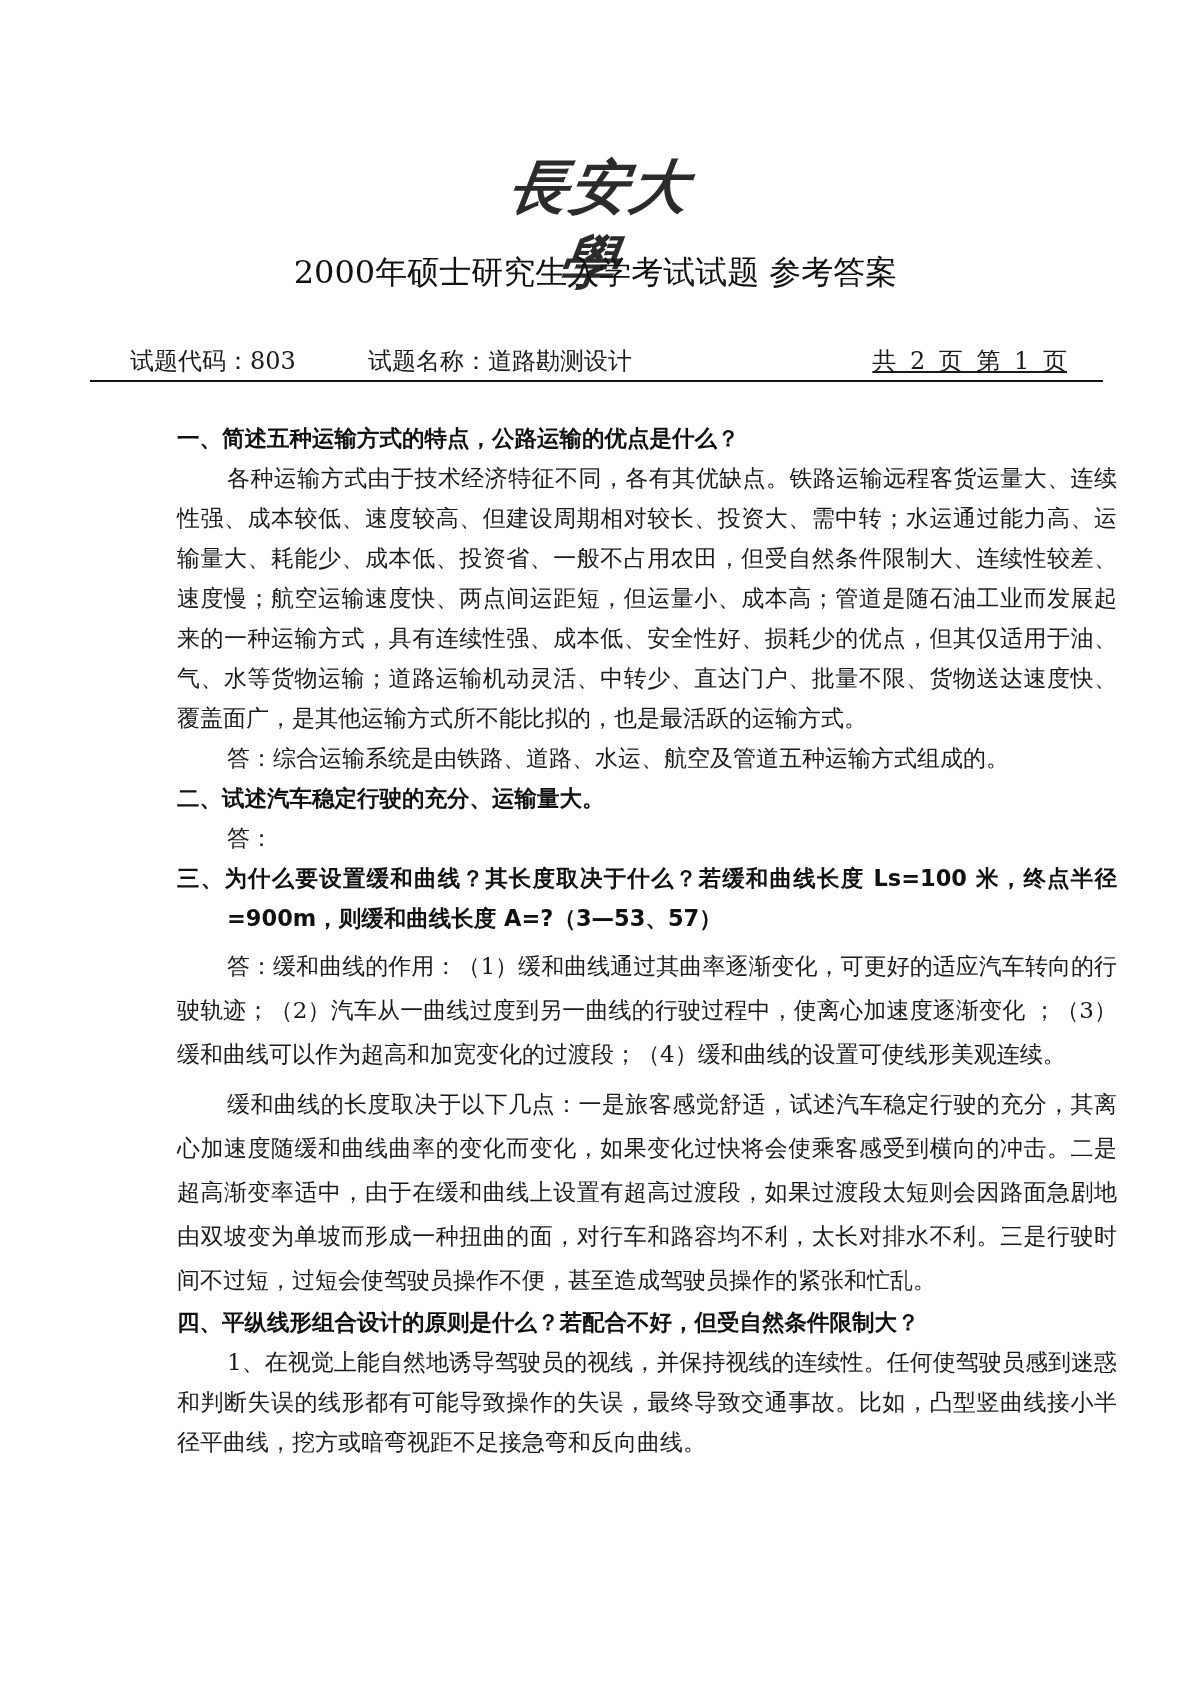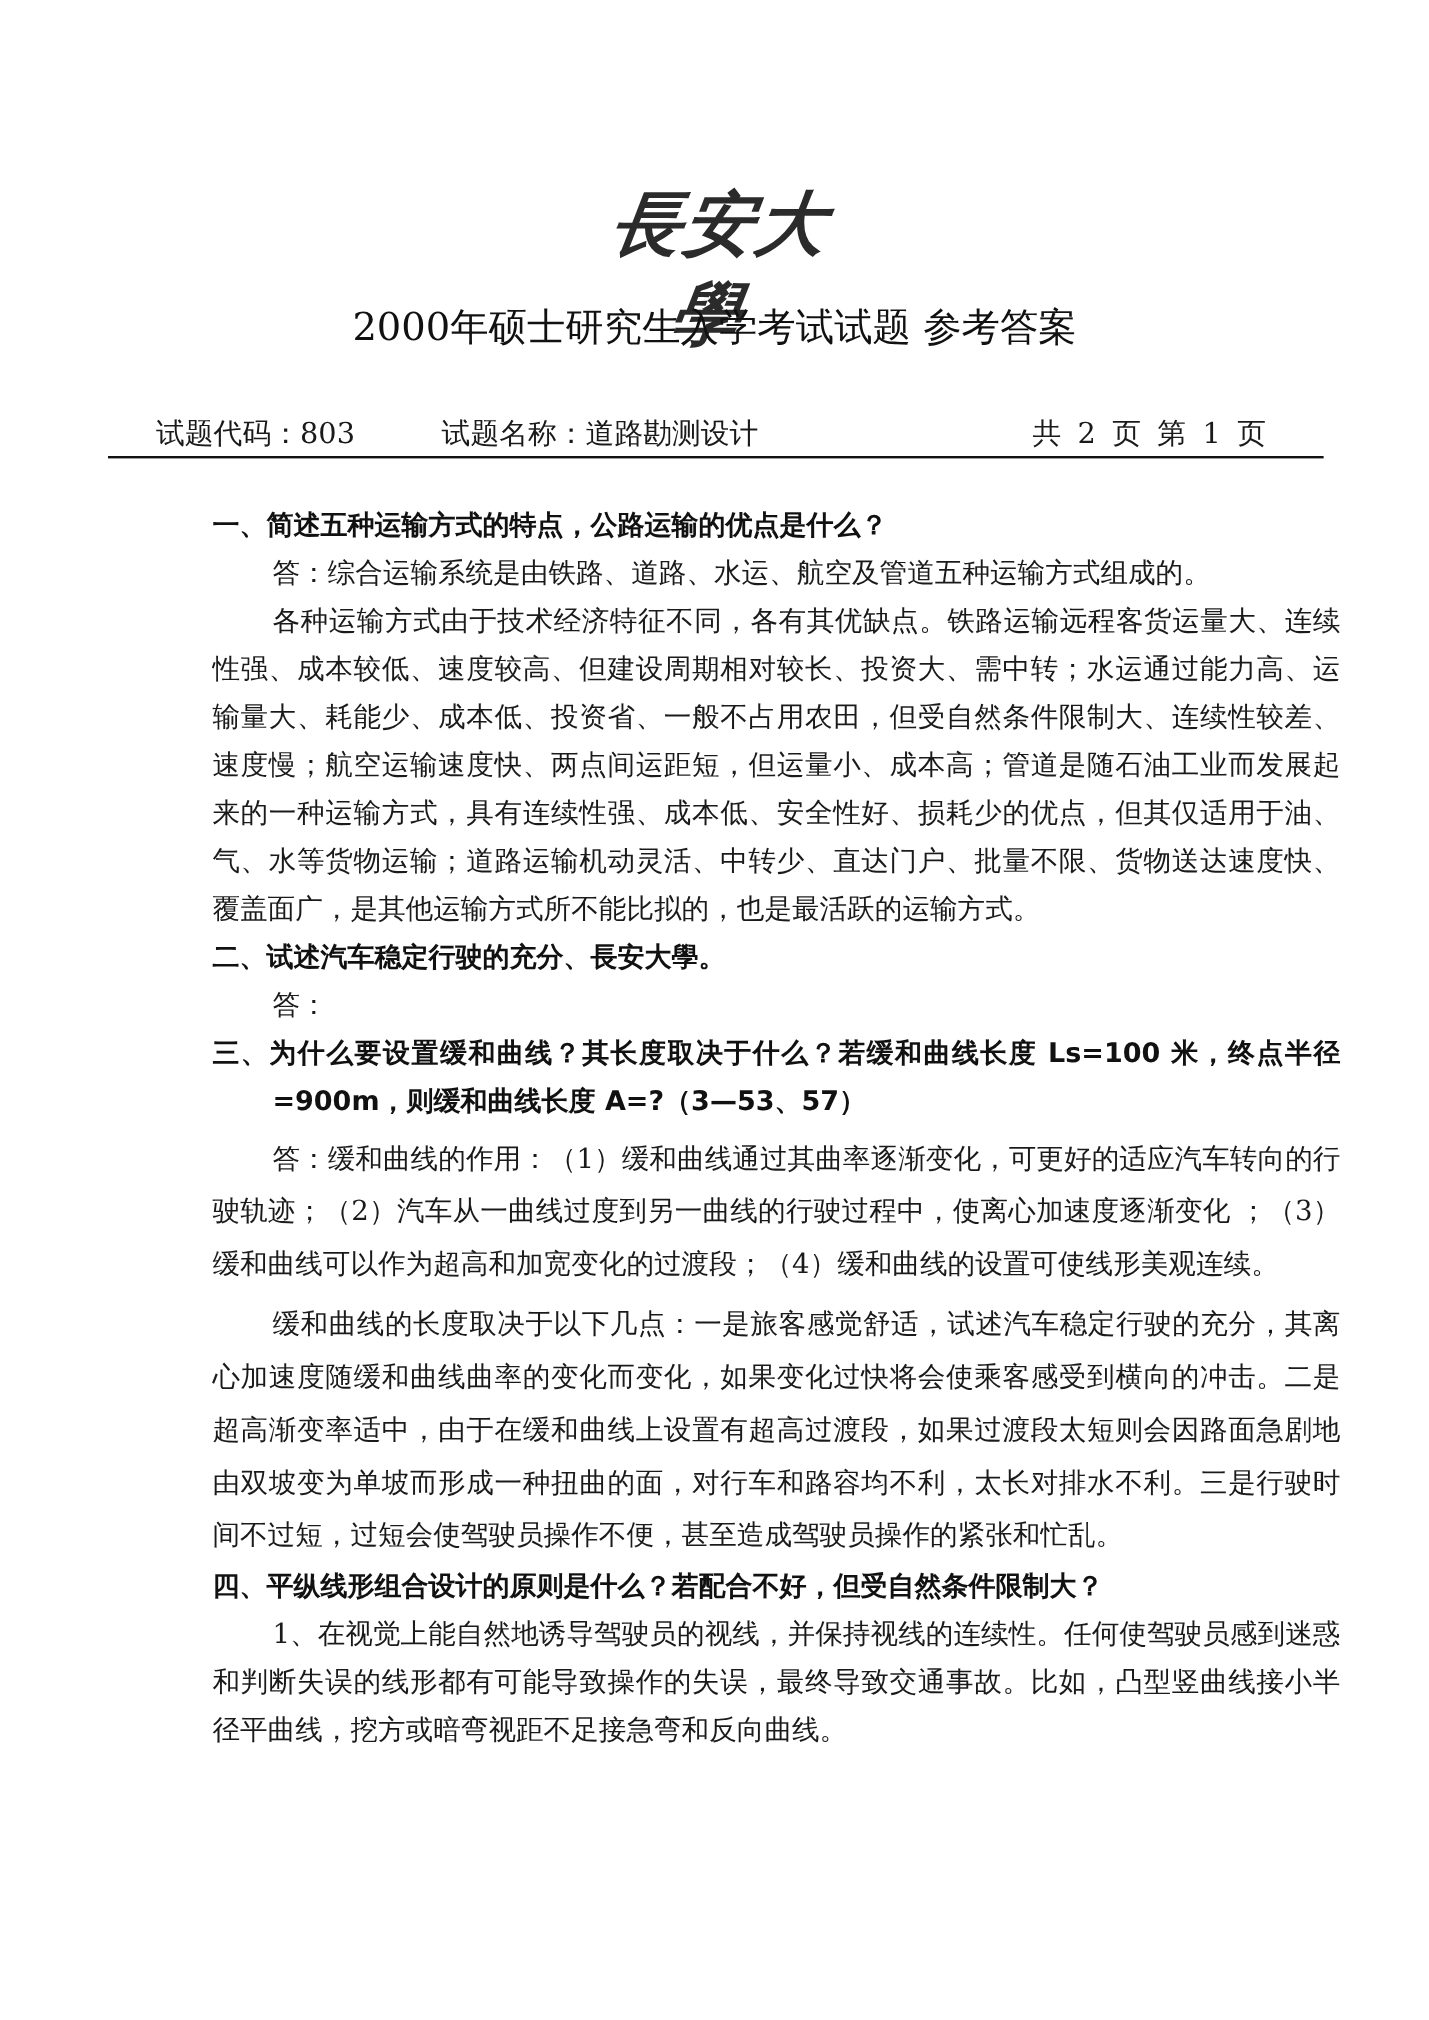--- a/index.html
+++ b/index.html
@@ -7,21 +7,21 @@
          font-family: "DejaVu Serif", "Liberation Serif", serif; color: #1a1a1a; }
   .logo { position: absolute; left: 500px; top: 150px; width: 200px; height: 75px;
           font-family: "DejaVu Serif", serif; font-size: 58px; font-weight: bold; font-style: italic;
           letter-spacing: 2px; color: #2b2b2b; text-align: center; line-height: 75px;
           transform: skewX(-8deg); }
   .title { position: absolute; left: 0; right: 0; top: 250px; text-align: center;
            font-size: 32px; line-height: 44px; color: #111; }
   .meta { position: absolute; left: 130px; right: 120px; top: 346px; font-size: 24px; line-height: 30px; }
   .meta .code { position: absolute; left: 0; }
   .meta .name { position: absolute; left: 238px; text-align: center; }
-  .meta .pages { position: absolute; right: 16px; word-spacing: 6px; }
+  .meta .pages { position: absolute; right: 4px; word-spacing: 6px; text-decoration: underline; }
   .rule { position: absolute; left: 90px; right: 88px; top: 380px; height: 2px; background: #111; }
   .body { position: absolute; left: 129px; width: 940px; top: 418px; font-size: 23px; margin-left: 48px; }
   .q { font-family: "DejaVu Sans", "Liberation Sans", sans-serif; font-weight: bold; font-size: 22.5px;
        line-height: 40px; margin: 0; color: #111; }
   .q.hang { padding-left: 50px; text-indent: -50px; }
   p { margin: 0; text-align: justify; text-align-last: left; }
   .dense p { line-height: 40px; }
   .loose p { line-height: 44px; }
   .ind { text-indent: 50px; }
   .gap { height: 6px; }
@@ -36,26 +36,26 @@
   <span class="code">试题代码：803</span>
   <span class="name">试题名称：道路勘测设计</span>
   <span class="pages">共 2 页   第 1 页</span>
 </div>
 <div class="rule"></div>
 
 <div class="body">
 
   <div class="dense">
     <p class="q">一、简述五种运输方式的特点，公路运输的优点是什么？</p>
+    <p class="ind">各种运输方式由于技术经济特征不同，各有其优缺点。铁路运输远程客货运量大、连续性强、成本较低、速度较高、但建设周期相对较长、投资大、需中转；水运通过能力高、运输量大、耗能少、成本低、投资省、一般不占用农田，但受自然条件限制大、连续性较差、速度慢；航空运输速度快、两点间运距短，但运量小、成本高；管道是随石油工业而发展起来的一种运输方式，具有连续性强、成本低、安全性好、损耗少的优点，但其仅适用于油、气、水等货物运输；道路运输机动灵活、中转少、直达门户、批量不限、货物送达速度快、覆盖面广，是其他运输方式所不能比拟的，也是最活跃的运输方式。</p>
     <p class="ind">答：综合运输系统是由铁路、道路、水运、航空及管道五种运输方式组成的。</p>
-    <p class="ind">各种运输方式由于技术经济特征不同，各有其优缺点。铁路运输远程客货运量大、连续性强、成本较低、速度较高、但建设周期相对较长、投资大、需中转；水运通过能力高、运输量大、耗能少、成本低、投资省、一般不占用农田，但受自然条件限制大、连续性较差、速度慢；航空运输速度快、两点间运距短，但运量小、成本高；管道是随石油工业而发展起来的一种运输方式，具有连续性强、成本低、安全性好、损耗少的优点，但其仅适用于油、气、水等货物运输；道路运输机动灵活、中转少、直达门户、批量不限、货物送达速度快、覆盖面广，是其他运输方式所不能比拟的，也是最活跃的运输方式。</p>
   </div>
 
   <div class="dense">
-    <p class="q">二、试述汽车稳定行驶的充分、長安大學。</p>
+    <p class="q">二、试述汽车稳定行驶的充分、运输量大。</p>
     <p class="ind">答：</p>
   </div>
 
   <div>
     <p class="q hang">三、为什么要设置缓和曲线？其长度取决于什么？若缓和曲线长度 Ls=100 米，终点半径=900m，则缓和曲线长度 A=?（3—53、57）</p>
     <div class="gap"></div>
     <div class="loose">
       <p class="ind">答：缓和曲线的作用：（1）缓和曲线通过其曲率逐渐变化，可更好的适应汽车转向的行驶轨迹；（2）汽车从一曲线过度到另一曲线的行驶过程中，使离心加速度逐渐变化 ；（3）缓和曲线可以作为超高和加宽变化的过渡段；（4）缓和曲线的设置可使线形美观连续。</p>
       <div class="gap"></div>
       <p class="ind">缓和曲线的长度取决于以下几点：一是旅客感觉舒适，试述汽车稳定行驶的充分，其离心加速度随缓和曲线曲率的变化而变化，如果变化过快将会使乘客感受到横向的冲击。二是超高渐变率适中，由于在缓和曲线上设置有超高过渡段，如果过渡段太短则会因路面急剧地由双坡变为单坡而形成一种扭曲的面，对行车和路容均不利，太长对排水不利。三是行驶时间不过短，过短会使驾驶员操作不便，甚至造成驾驶员操作的紧张和忙乱。</p>

